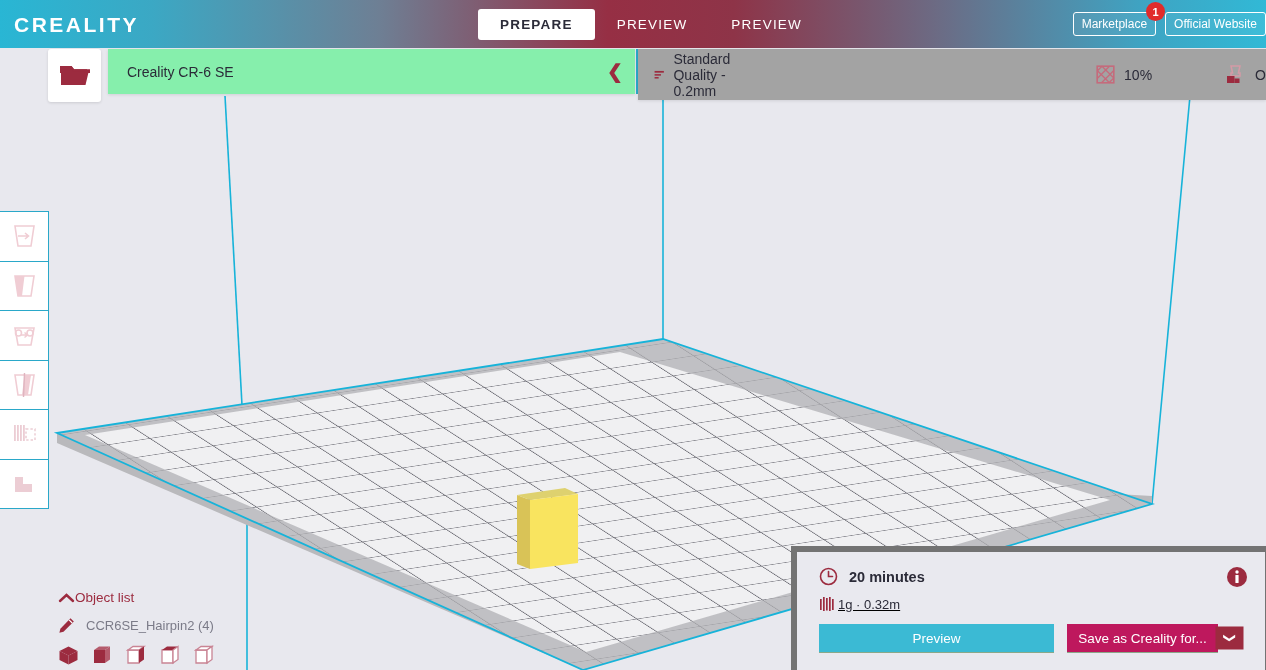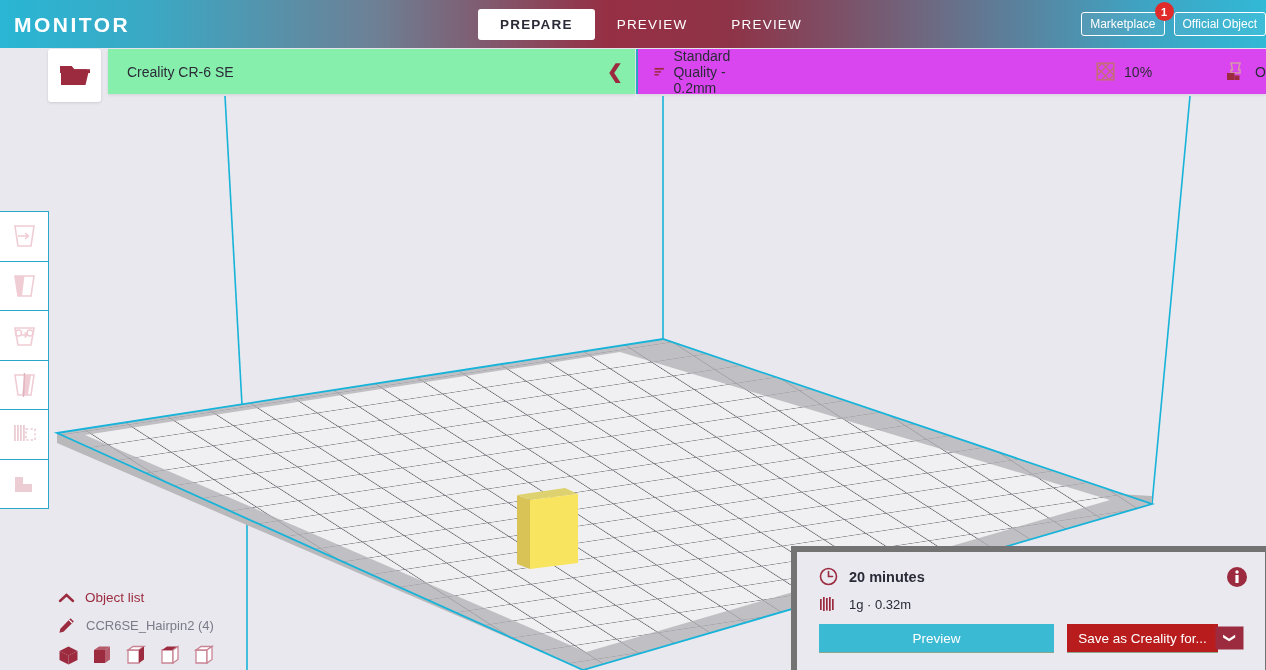--- a/index.html
+++ b/index.html
@@ -49,22 +49,22 @@
   }
   #printer-sel{
     position:absolute;left:108px;top:1px;width:527px;height:45px;
     background:#86efac;display:flex;align-items:center;
     box-shadow:0 1px 3px rgba(0,0,0,.10);cursor:pointer;
   }
   #printer-name{margin-left:19px;font-size:14px;color:#2b2b38;}
   #printer-chevron{position:absolute;right:12px;top:11px;color:#9c2b3f;font-size:19px;font-weight:bold;}
   #divider{position:absolute;left:636px;top:1px;width:2px;height:45px;background:#2aa8c9;}
   #profile-bar{
-    position:absolute;left:638px;top:1px;width:628px;height:45px;
-    background:#d946ef;display:flex;align-items:center;
+    position:absolute;left:638px;top:1px;width:628px;height:51px;
+    background:#a3a3a3;display:flex;align-items:center;
     box-shadow:0 1px 3px rgba(0,0,0,.10);
   }
   .pb-item{display:flex;align-items:center;gap:9px;cursor:pointer;}
   .pb-label{font-size:14px;color:#2b2b38;}
   
   #tools{
     position:absolute;left:0;top:211px;width:48px;
     border:1px solid #2aa8c9;border-left:none;background:#fff;
   }
   .tool{
@@ -72,45 +72,45 @@
     display:flex;align-items:center;justify-content:center;cursor:pointer;
   }
   .tool:last-child{border-bottom:none;}
   
   #viewport{
     position:absolute;left:0;top:96px;width:1266px;height:574px;
     background:#e8e8ee;overflow:hidden;z-index:0;
   }
   
   #objlist{position:absolute;left:58px;bottom:4px;width:300px;z-index:5;}
-  #objlist-head{display:flex;align-items:center;gap:10px;cursor:pointer;}
+  #objlist-head{display:flex;align-items:center;cursor:pointer;}
   #objlist-title{color:#9c2b3f;font-size:13.5px;}
   #obj-row{display:flex;align-items:center;gap:11px;margin-top:12px;}
   #obj-name{color:#7b7b88;font-size:13px;}
   #obj-dims{color:#5c5c68;font-size:13px;margin-top:10px;margin-left:1px;}
   #viewcubes{display:flex;gap:13px;margin-top:11px;align-items:flex-end;}
   .vcube{cursor:pointer;}
   
   #card{
     position:absolute;left:791px;top:546px;width:468px;height:120px;
     background:#e9e9ef;border:6px solid #737373;z-index:6;
   }
   #card-time{position:absolute;left:22px;top:15px;display:flex;align-items:center;gap:11px;}
   #time-text{font-size:14.5px;font-weight:bold;color:#2b2b38;}
-  #card-mat{position:absolute;left:22px;top:44px;display:flex;align-items:center;gap:11px;}
+  #card-mat{position:absolute;left:22px;top:44px;display:flex;align-items:center;text-decoration:underline;}
   #mat-text{font-size:13px;color:#2b2b38;}
   #info-icon{position:absolute;right:17px;top:14px;cursor:pointer;}
   #card-btns{position:absolute;left:22px;top:72px;display:flex;gap:13px;}
   #preview-btn{
     width:235px;height:28px;background:#3bbad4;color:#fff;
     display:flex;align-items:center;justify-content:center;
     font-size:13.5px;cursor:pointer;border-bottom:1px solid #8aa889;
   }
   #save-btn{
-    width:151px;height:28px;background:#b91c1c;color:#fff;
+    width:151px;height:28px;background:#be185d;color:#fff;
     display:flex;align-items:center;justify-content:center;
     font-size:13.5px;cursor:pointer;border-bottom:1px solid #8aa889;
   }
   #save-arrow{
     width:23px;height:28px;background:#9c2b3f;color:#fff;
     display:flex;align-items:center;justify-content:center;
     font-size:12px;cursor:pointer;
   }
 </style>
 </head>
@@ -154,34 +154,34 @@
     </g>
 
     <g>
       <polygon points="258,646 258,668 270,668 270,644" fill="#0630ef"></polygon>
       <polygon points="258,646 270,644 272,646 260,648" fill="#2a52f5"></polygon>
     </g>
   </svg>
 </div>
 
 <div id="header">
-  <div id="logo">MONITOR</div>
+  <div id="logo">CREALITY</div>
 
   <div class="tabs">
     <div class="tab active">PREPARE</div>
     <div class="tab">PREVIEW</div>
     <div class="tab">PREVIEW</div>
   </div>
 
   <div class="hdr-right">
     <div class="hdr-btn">
       <span>Marketplace</span>
       <span class="badge">1</span>
     </div>
-    <div class="hdr-btn">Official Object</div>
+    <div class="hdr-btn">Official Website</div>
   </div>
 </div>
 
 <div id="toolbar">
 
   <div id="open-btn">
     <svg width="30" height="24" viewBox="0 0 30 24">
       <path d="M1 3 h10 l2.5 3.2 H29 V8 H1 Z" fill="none" stroke="#9c2b3f" stroke-width="2"></path>
       <path d="M1 3 h10 l2.5 3.2 H29 L25.5 21 H1 Z" fill="#9c2b3f"></path>
       <path d="M1 3 h10 l2.5 3.2 H27" fill="none" stroke="#9c2b3f" stroke-width="2"></path>

